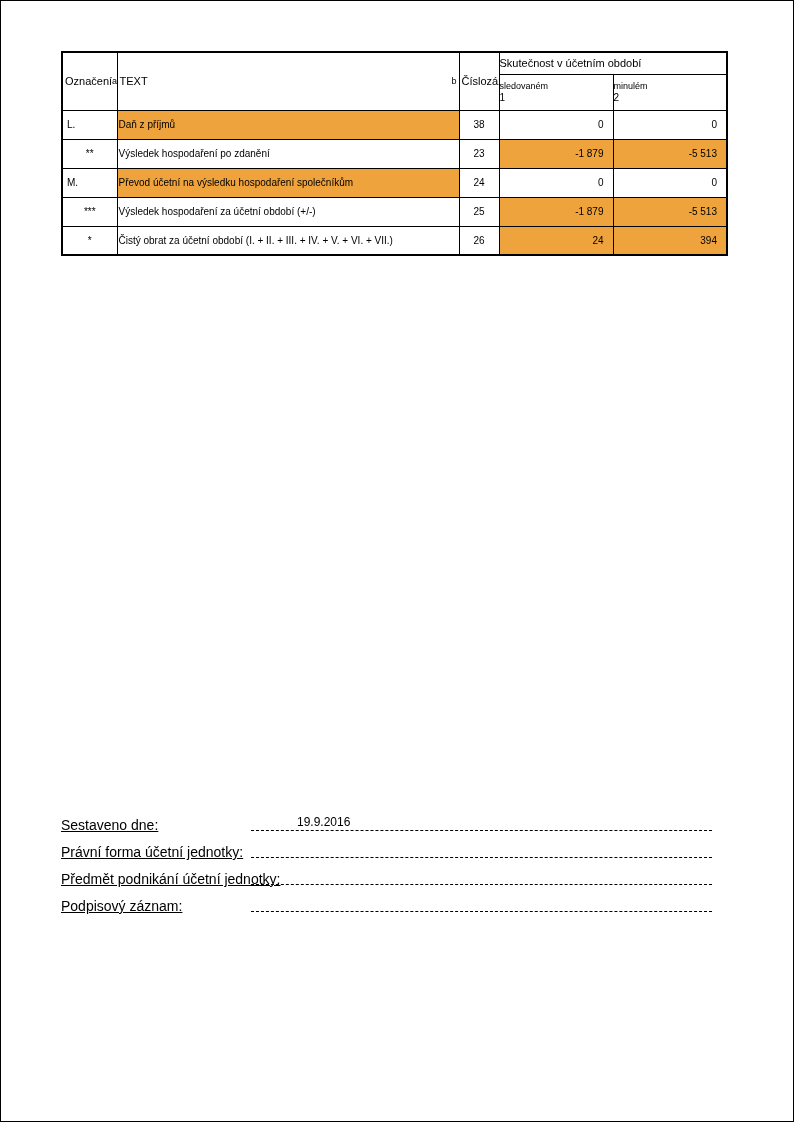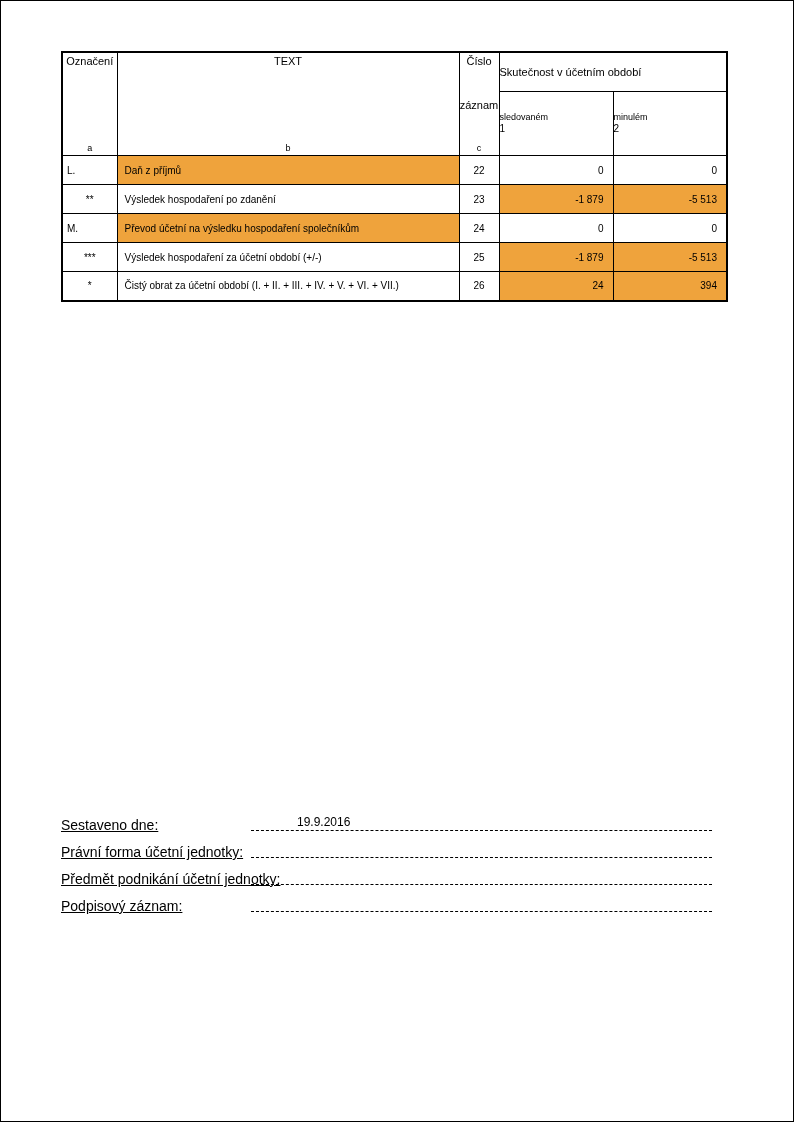--- a/index.html
+++ b/index.html
@@ -36,25 +36,24 @@
   }
   table.fin { border: 2px solid #000; }
 
   th.th-merge {
     height: 58px;
     padding: 2px 2px;
     font-weight: normal;
   }
   .th-stack {
     display: flex;
-    flex-direction: column;
+    flex-direction: row;
     justify-content: space-between;
     align-items: center;
     height: 100%;
-    gap: 32px;
   }
   .th-title { font-size: 11px; line-height: 12px; text-align: center; }
   .th-letter { font-size: 9px; line-height: 10px; text-align: center; }
 
   tr.hdr1 th.th-skut {
     height: 22px;
     font-size: 11px;
     font-weight: normal;
     text-align: left;
   }
@@ -63,21 +62,21 @@
     font-weight: normal;
     text-align: left;
     vertical-align: middle;
   }
   .period-name { font-size: 9px; line-height: 11px; }
   .period-num  { font-size: 10px; line-height: 12px; }
 
   tr.data-row td { height: 29px; font-size: 10px; }
   td.c-ozn  { text-align: left; padding-left: 4px; font-size: 10px; }
   td.c-ozn.center { text-align: center; padding-left: 0; }
-  td.c-text { text-align: left; padding-left: 7px; font-size: 10px; }
+  td.c-text { text-align: left; padding-left: 1px; font-size: 10px; }
   td.c-num  { text-align: center; font-size: 10px; }
   td.c-val  { text-align: right; padding-right: 9px; font-size: 12px; }
   .hl { background: #EFA33C; }
 
   
   .footer-block {
     position: absolute;
     left: 60px;
     top: 812px;
     width: 651px;
@@ -154,21 +153,21 @@
           <th class="th-period">
             <div class="period-name">minulém</div>
             <div class="period-num">2</div>
           </th>
         </tr>
       </thead>
       <tbody>
         <tr class="data-row">
           <td class="c-ozn">L.</td>
           <td class="c-text hl">Daň z příjmů</td>
-          <td class="c-num">22</td>
+          <td class="c-num">38</td>
           <td class="c-val">0</td>
           <td class="c-val">0</td>
         </tr>
         <tr class="data-row">
           <td class="c-ozn center">**</td>
           <td class="c-text">Výsledek hospodaření po zdanění</td>
           <td class="c-num">23</td>
           <td class="c-val hl">-1 879</td>
           <td class="c-val hl">-5 513</td>
         </tr>

